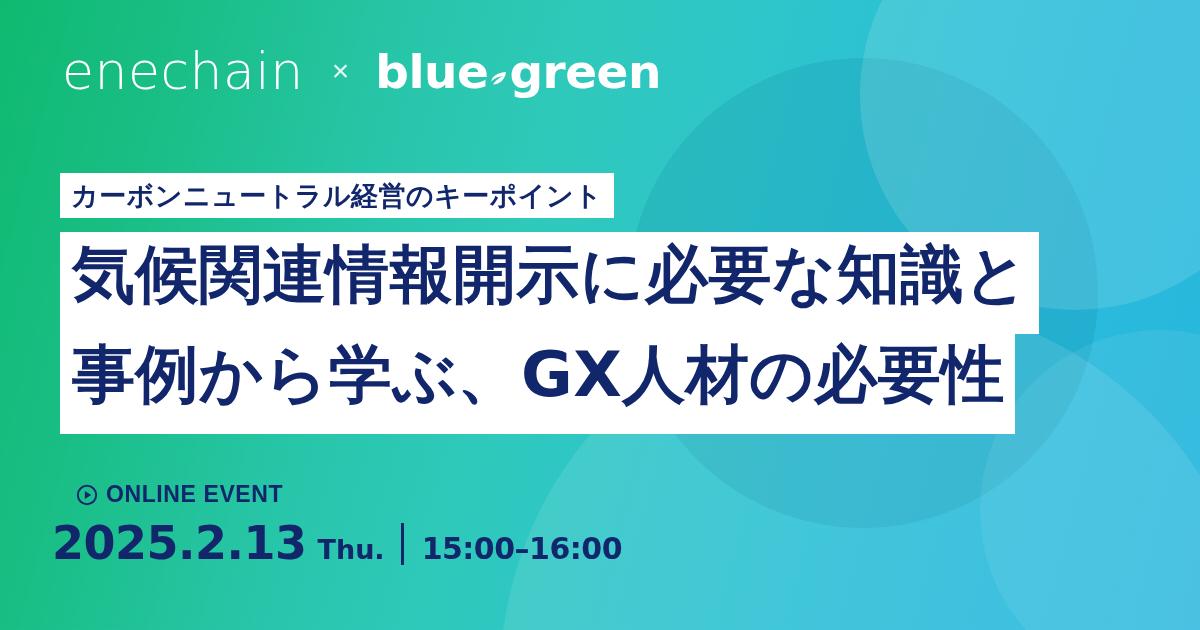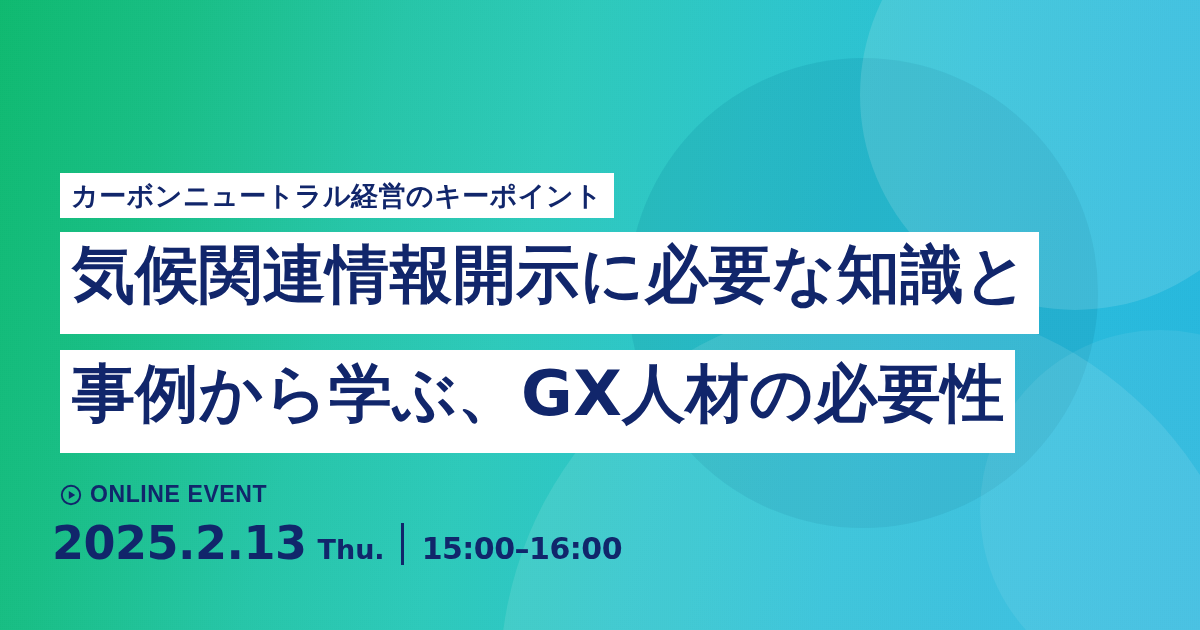--- a/index.html
+++ b/index.html
@@ -128,26 +128,26 @@
     letter-spacing: 0.5px;
   }
   .ribbon-title {
     left: 60px;
     padding: 0 10px 16px 12px;
     font-size: 63px;
     font-weight: bold;
     letter-spacing: 0.5px;
   }
   .ribbon-title-1 { top: 232px; height: 86px; }
-  .ribbon-title-2 { top: 350px; height: 87px; }
+  .ribbon-title-2 { top: 331px; height: 87px; }
 
   
   .event-tag {
     position: absolute;
-    left: 60px;
+    left: 76px;
     top: 481px;
     display: flex;
     align-items: center;
     color: #11266b;
     font-size: 23px;
     font-weight: bold;
     letter-spacing: 0.6px;
   }
   .play-icon {
     display: inline-block;
@@ -197,20 +197,33 @@
 <div class="banner">
 
   <div class="bg-shapes">
     <div class="circ circ-a"></div>
     <div class="circ circ-b"></div>
     <div class="circ circ-c"></div>
     <div class="circ circ-d"></div>
     <div class="noise"></div>
   </div>
 
+  <div class="logo-row">
+    <span class="logo-enechain">enechain</span>
+    <span class="logo-cross">×</span>
+    <span class="logo-bluegreen">
+      <span>blue</span>
+      <span class="leaf-mark">
+        <svg width="19" height="19" viewBox="0 0 19 19" aria-hidden="true">
+          <path d="M17 3 C9 3.5 3 7 2.2 12.5 C5 9.5 9.5 7.6 14 7 C10.5 8.8 6.2 11.4 4 15.6 C9.4 15.2 16 11.8 17 3 Z" fill="#ffffff"></path>
+        </svg>
+      </span>
+      <span>green</span>
+    </span>
+  </div>
 
   <div class="ribbon ribbon-sub">
     <span>カーボンニュートラル経営のキーポイント</span>
   </div>
 
   <div class="ribbon ribbon-title ribbon-title-1">
     <span>気候関連情報開示に必要な知識と</span>
   </div>
   <div class="ribbon ribbon-title ribbon-title-2">
     <span>事例から学ぶ、GX人材の必要性</span>

